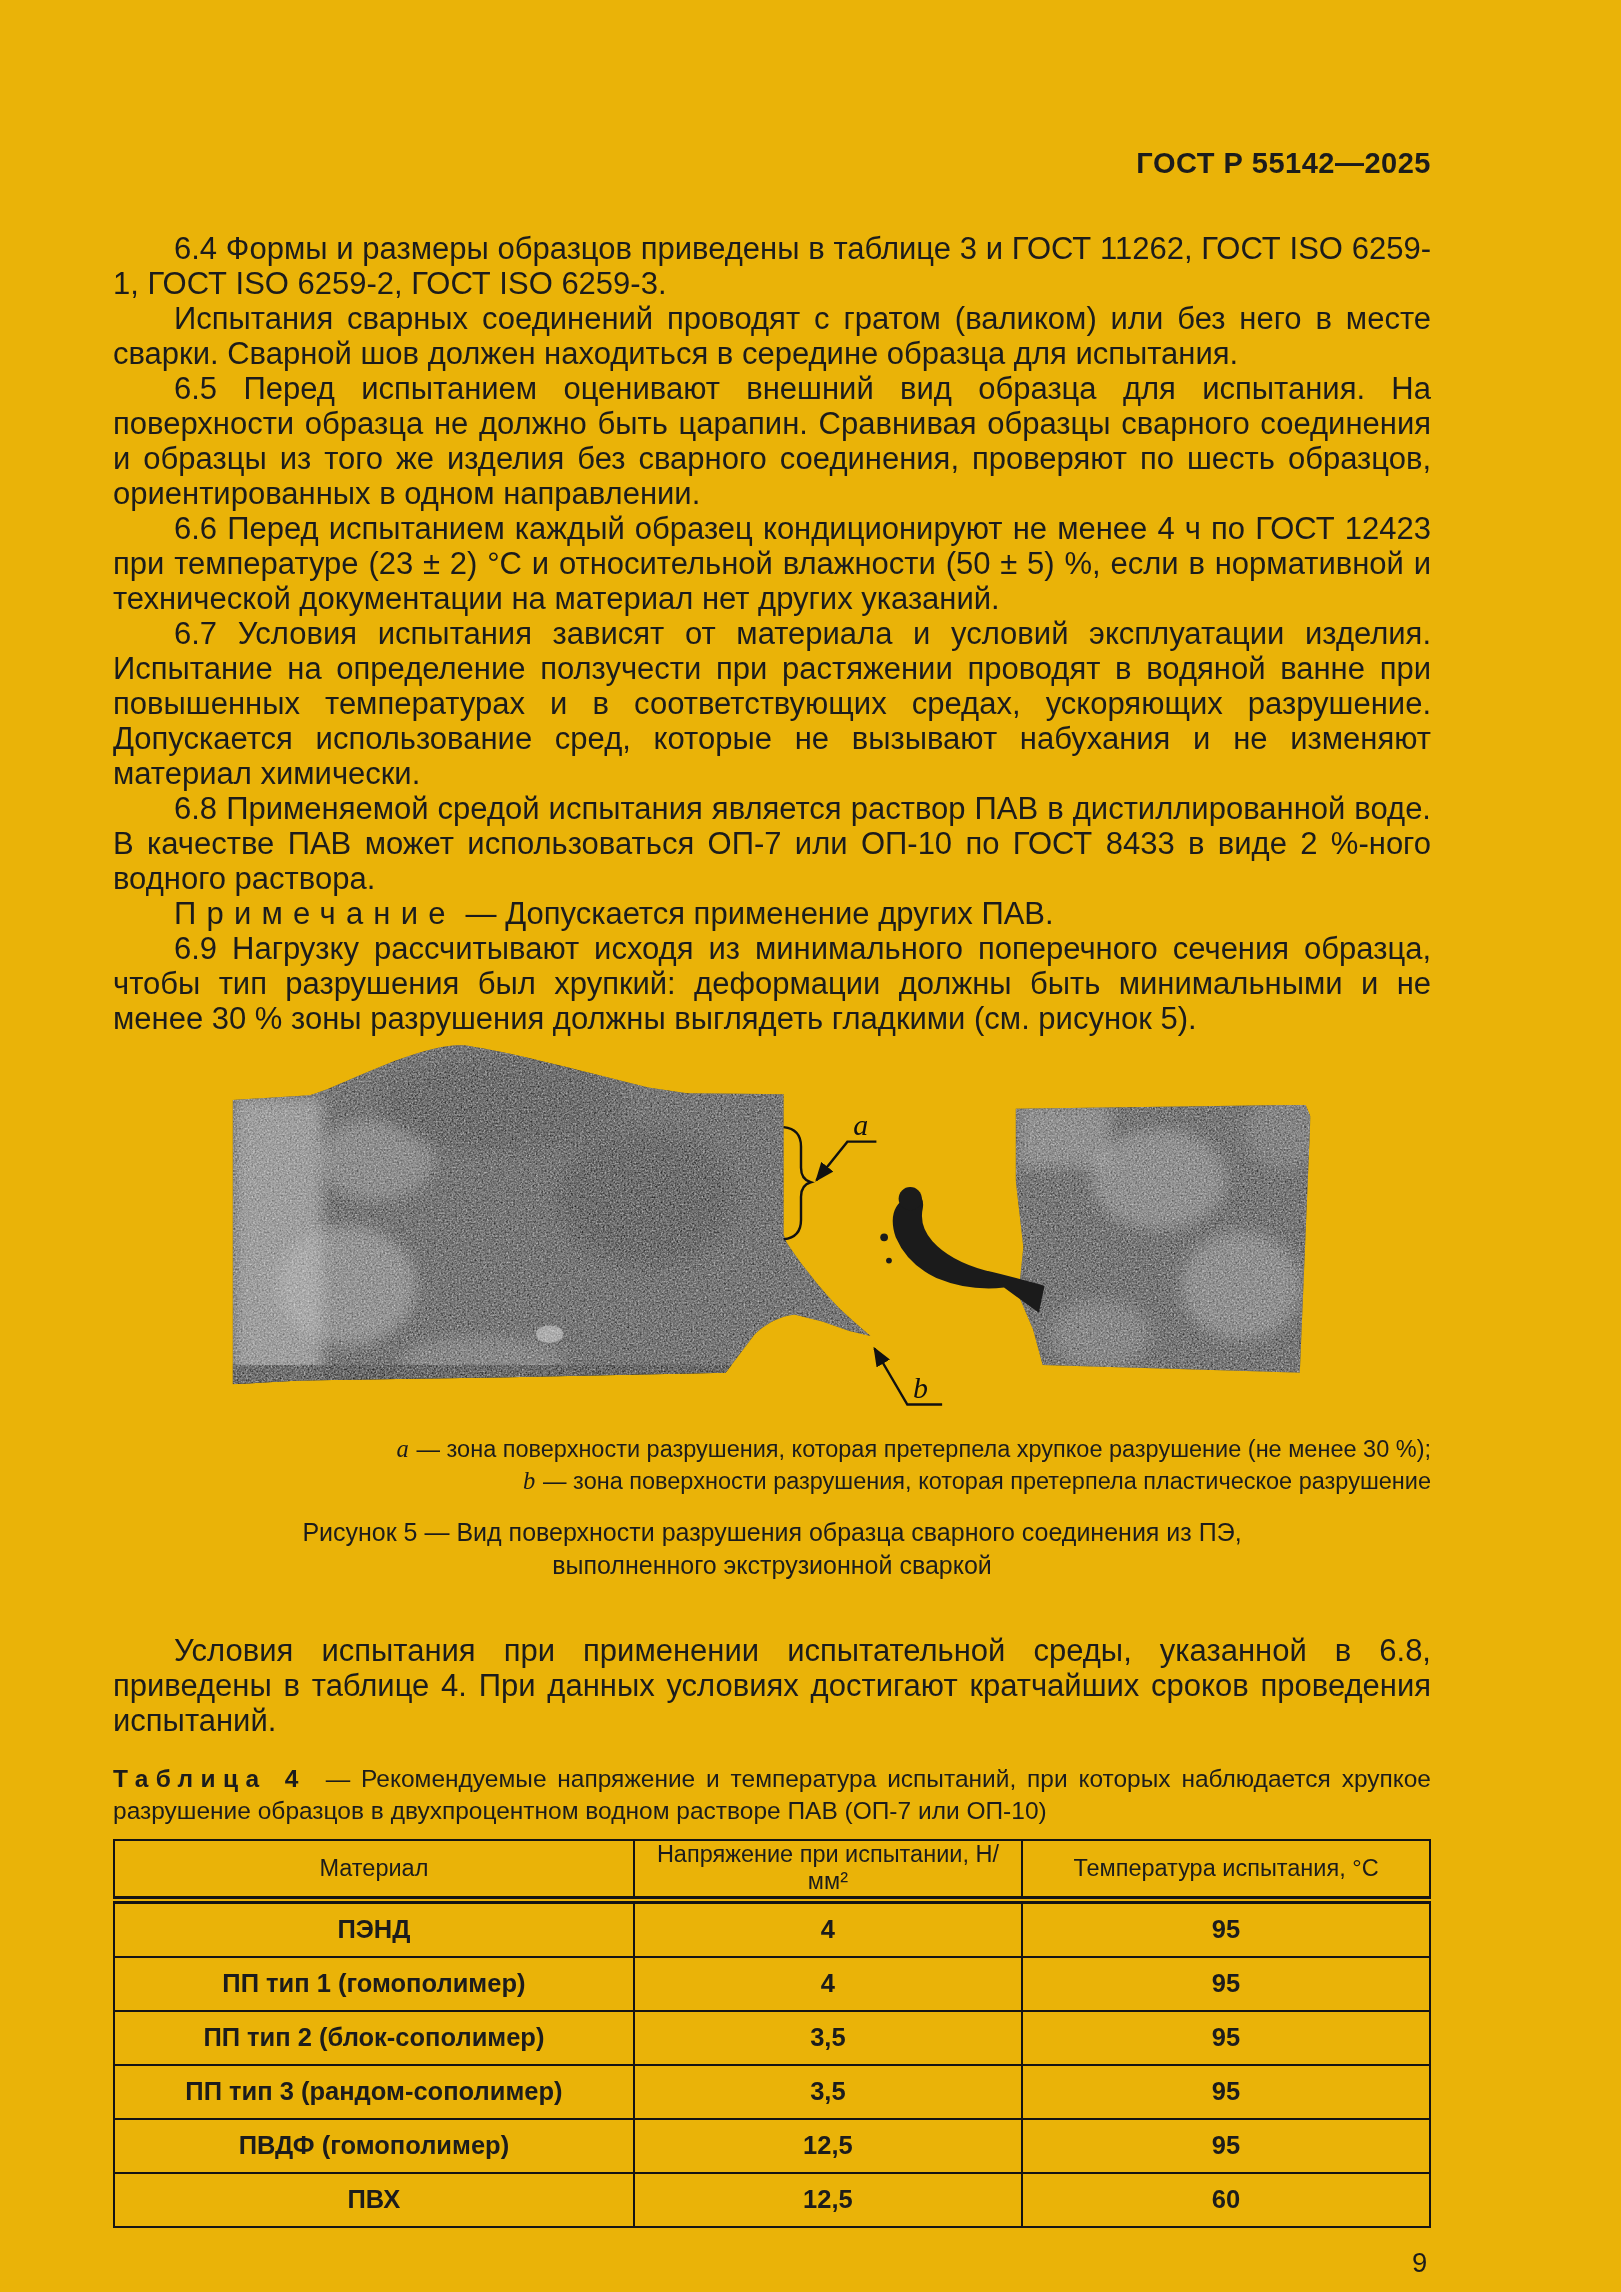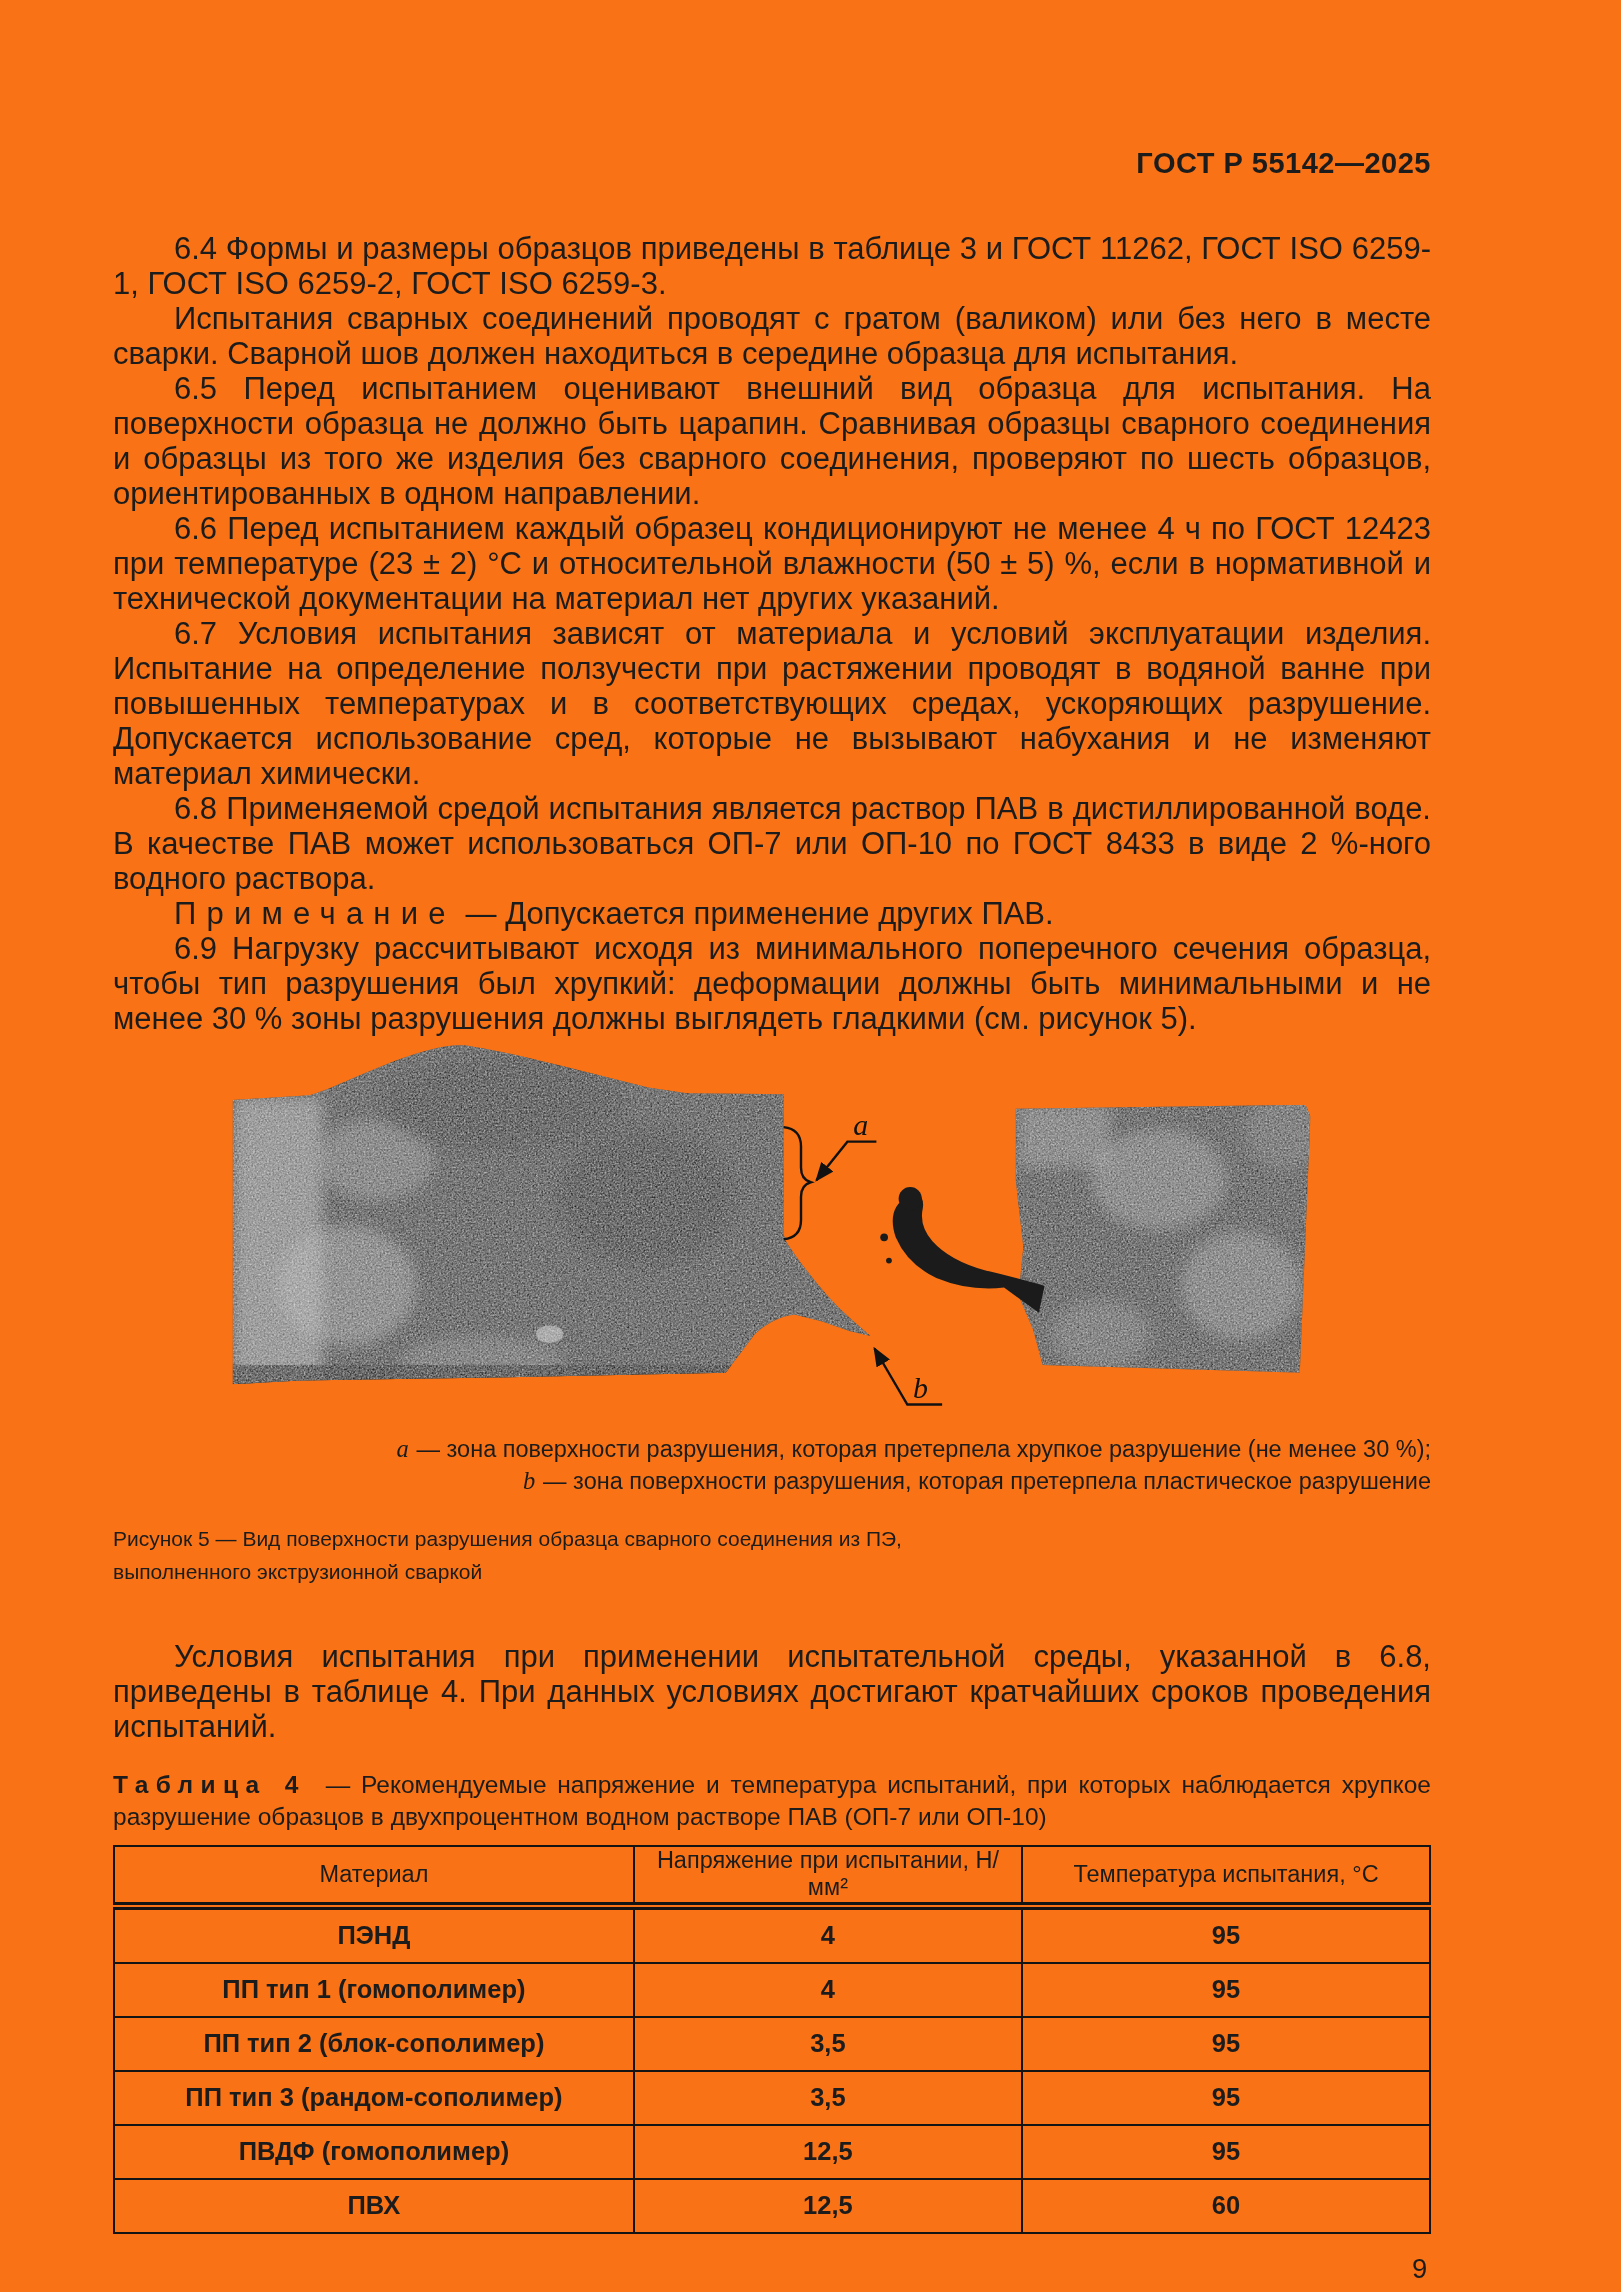--- a/index.html
+++ b/index.html
@@ -1,27 +1,27 @@
 <!DOCTYPE html>
 <html lang="ru"><head>
 <meta charset="utf-8">
 <style>
   html,body{margin:0;padding:0;background:#ffffff;}
-  .page{width:1621px;height:2293px;position:relative;background:#f97316;
+  .page{width:1621px;height:2293px;position:relative;background:#eab308;
         font-family:"Liberation Sans",sans-serif;color:#1c1c1c;overflow:hidden;}
   .content{position:absolute;left:113px;top:0;width:1318px;}
   .running-header{margin-top:147px;text-align:right;font-size:29px;font-weight:bold;letter-spacing:0.5px;}
   .bodytext{margin-top:51px;}
   .bodytext p{font-size:31px;line-height:35px;text-align:justify;text-indent:61px;margin:0;}
   .note{font-size:23.5px;line-height:31px;margin:13.7px 0 7.8px;text-indent:71px;}
   .note .sp{letter-spacing:0.33em;margin-right:9.8px;}
   .figure-wrap{margin:7.8px 0 0 110px;width:1098px;height:377px;}
   .legend{ text-align:right;font-size:23.5px;line-height:31px;margin-top:11.8px;}
   .legend .sym{font-style:italic;font-family:"Liberation Serif",serif;margin-right:7.8px;font-size:24.5px;}
-  .fig-caption{text-align:left;font-size:21px;line-height:33px;margin-top:25px;}
+  .fig-caption{text-align:center;font-size:25px;line-height:33px;margin-top:19px;}
   .p-cond{margin-top:27.4px !important;}
   .tbl-title{font-size:24.5px;line-height:32px;margin:25.5px 0 11.8px;text-align:justify;}
   .tbl-label{letter-spacing:0.3em;margin-right:20px;font-weight:bold;}
   table.data{width:100%;border-collapse:collapse;border:2.9px solid #141414;table-layout:fixed;}
   table.data th{height:55px;font-size:23.5px;font-weight:normal;border-bottom:8.8px double #141414;}
   table.data td{height:52px;font-size:25.5px;}
   table.data th,table.data td{border-left:2px solid #141414;border-right:2px solid #141414;
       text-align:center;vertical-align:middle;padding:0 9.8px;}
   table.data tbody td{border-top:2.9px solid #141414;font-weight:bold;}
   .page-num{text-align:right;font-size:27.4px;margin-top:19.6px;padding-right:3.9px;}

